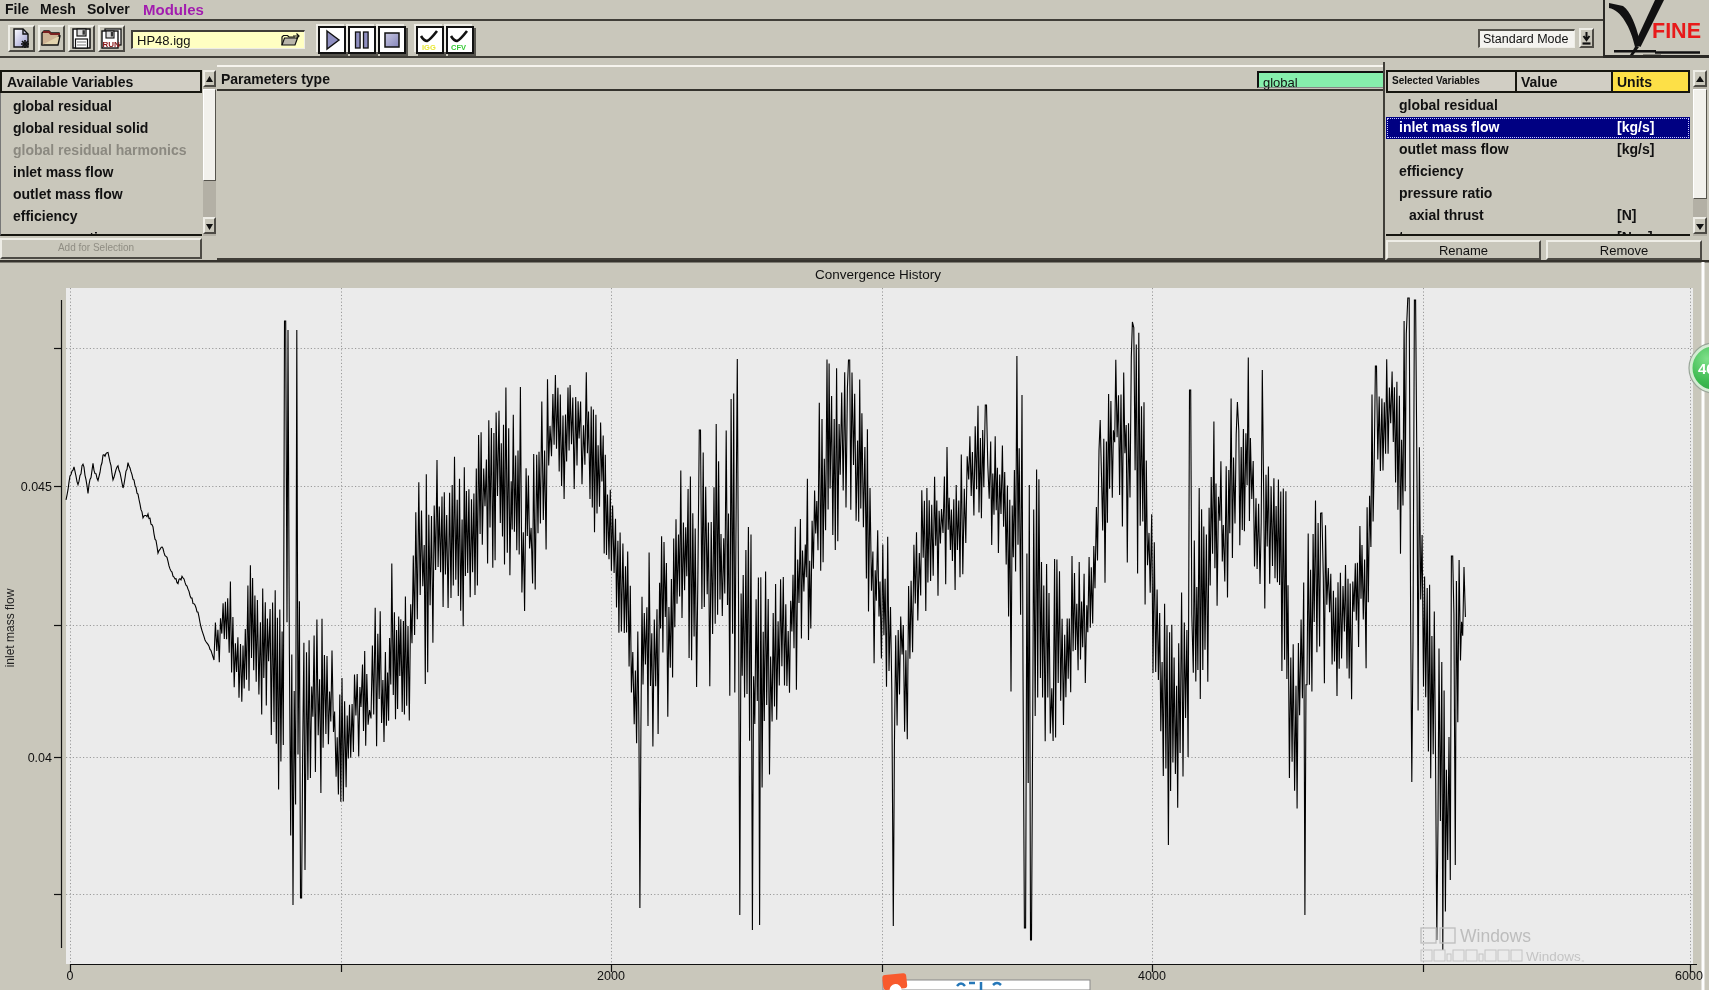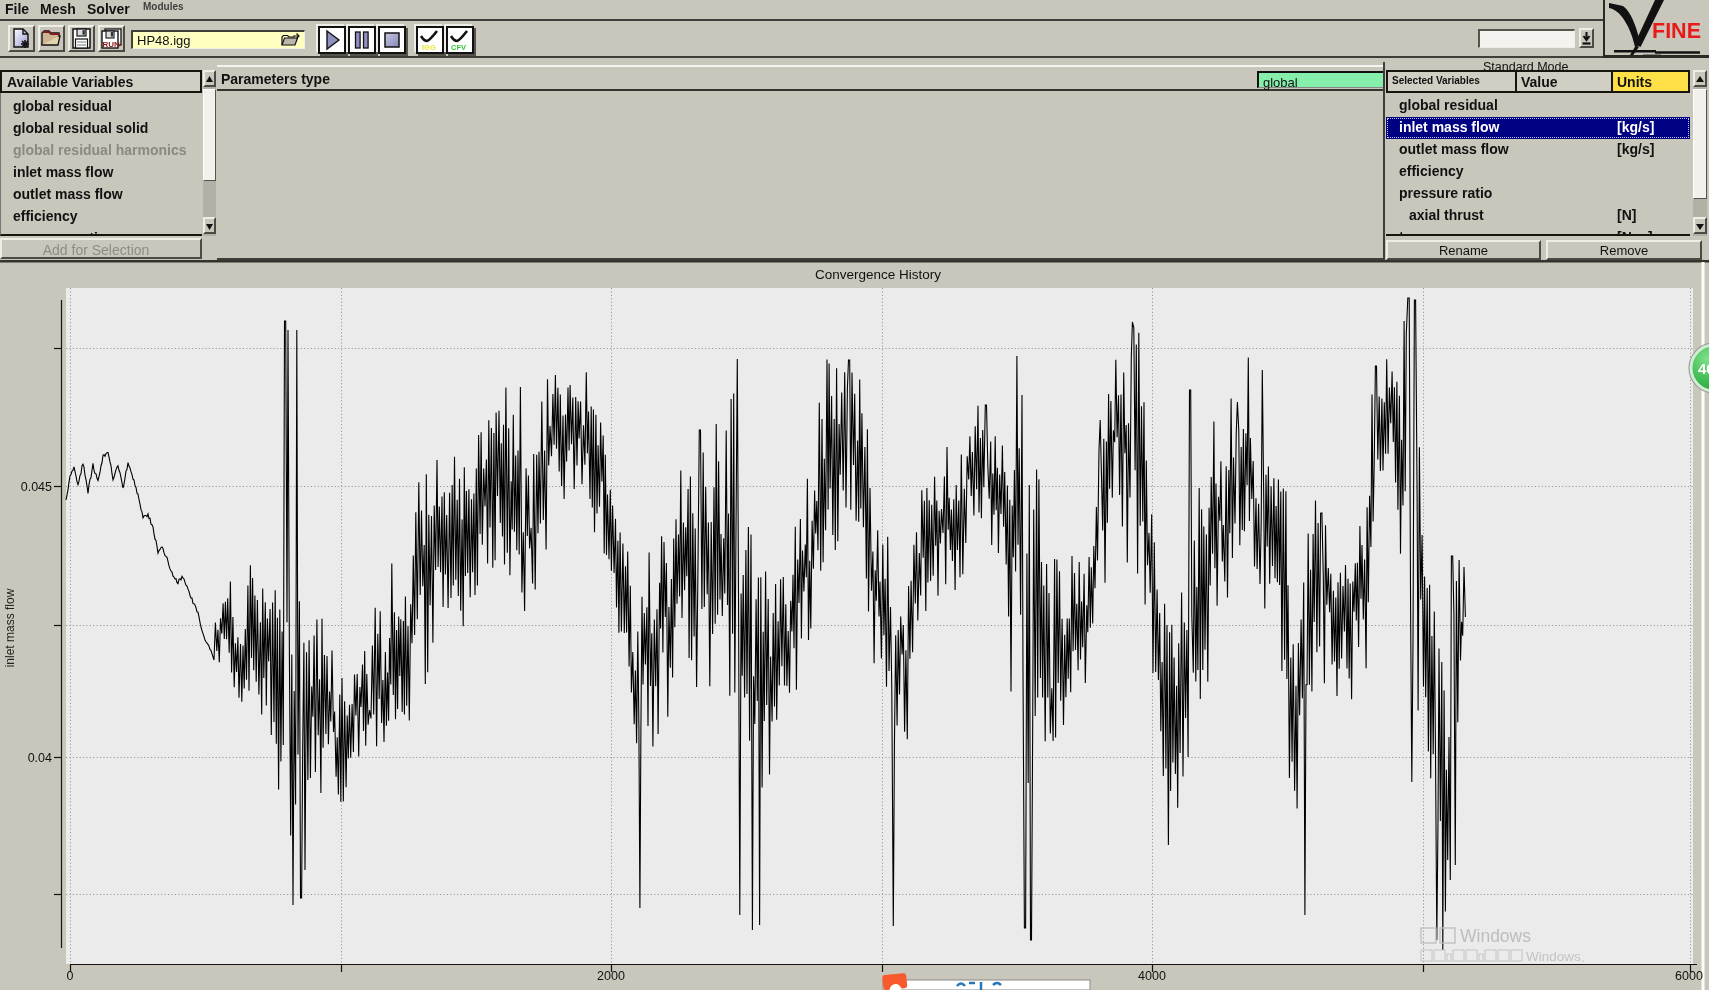--- a/index.html
+++ b/index.html
@@ -9,21 +9,21 @@
 .btn3d{background:#c9c7bb;border-top:2px solid #eeede6;border-left:2px solid #eeede6;
  border-right:2px solid #4c4a44;border-bottom:2px solid #4c4a44;}
 .iconbtn{width:28px;height:28px;background:#fff;border:2px solid #111;
  box-shadow:-2px -2px 0 #eeede6, 2px 2px 0 #55534c;}
 </style></head>
 <body>
 
 <div class="abs b" style="left:5px;top:1px;font-size:14px;color:#111;">File</div>
 <div class="abs b" style="left:40px;top:1px;font-size:14px;color:#111;">Mesh</div>
 <div class="abs b" style="left:87px;top:1px;font-size:14px;color:#111;">Solver</div>
-<div class="abs b" style="left:143px;top:1px;font-size:10px;color:#404040;">Modules</div>
+<div class="abs b" style="left:143px;top:1px;font-size:15px;color:#a21caf;">Modules</div>
 <div class="abs" style="left:0;top:19px;width:1604px;height:2px;background:#403e38;"></div>
 
 <div class="abs" style="left:8px;top:25px;width:27px;height:27px;">
  <div class="btn3d abs" style="width:27px;height:27px;">
   <svg width="23" height="23" style="position:absolute;left:0px;top:0px;">
    <defs>
           <linearGradient id="pg" x1="0" y1="0" x2="1" y2="1">
      <stop offset="0" stop-color="#fdfdff"></stop>
             <stop offset="1" stop-color="#9a9ace"></stop>
           </linearGradient>
@@ -112,21 +112,21 @@
 </div>
 <div class="abs iconbtn" style="left:446px;top:26px;">
  <svg width="24" height="24">
       <path d="M3 8 Q6 13 9 13 Q12 12 19 3" fill="none" stroke="#111" stroke-width="2.6"></path>
  <text x="3" y="22" font-size="7.5" font-weight="bold" fill="#35c935" font-family="Liberation Sans">CFV</text>
     </svg>
 </div>
 
 <div class="abs" style="left:1478px;top:29px;width:97px;height:19px;background:#f4f3ef;
  border-top:2px solid #55534c;border-left:2px solid #55534c;border-right:1px solid #eeede6;border-bottom:1px solid #eeede6;">
- <div class="abs" style="left:3px;top:1px;font-size:12.5px;color:#111;margin-top:28px;">Standard Mode</div>
+ <div class="abs" style="left:3px;top:1px;font-size:12.5px;color:#111;">Standard Mode</div>
 </div>
 <div class="abs btn3d" style="left:1579px;top:28px;width:15px;height:20px;">
  <svg width="11" height="16">
       <path d="M5.5 2 v7 M2.5 6 l3 4 3 -4" stroke="#111" stroke-width="2" fill="none"></path>
  <line x1="1.5" y1="13.5" x2="9.5" y2="13.5" stroke="#111" stroke-width="2.2"></line>
     </svg>
 </div>
 
 <div class="abs" style="left:0;top:56px;width:1604px;height:2px;background:#403e38;"></div>
 
@@ -157,21 +157,21 @@
         <path d="M4.5 3 L8 9 H1 Z" fill="#111"></path>
       </svg></div>
  <div class="abs" style="left:0;top:19px;width:13px;height:92px;background:#f2f1ec;border:1px solid #55534c;border-top-color:#fff;border-left-color:#fff;"></div>
  <div class="abs btn3d" style="left:0;top:147px;width:13px;height:17px;">
   <svg width="9" height="13">
         <path d="M4.5 10 L1 4 H8 Z" fill="#111"></path>
       </svg></div>
 </div>
 
 <div class="abs btn3d" style="left:0px;top:238px;width:202px;height:21px;">
- <div class="abs" style="width:188px;text-align:center;top:2px;font-size:14px;color:#8f8d83;">Add for Selection</div>
+ <div class="abs" style="width:188px;text-align:center;top:2px;font-size:10px;color:#8f8d83;">Add for Selection</div>
 </div>
 
 <div class="abs" style="left:217px;top:65px;width:1166px;height:26px;background:#c9c7bb;border-top:2px solid #f6f4ee;border-bottom:2px solid #35332d;">
  <div class="abs b" style="left:4px;top:4px;font-size:14px;color:#111;">Parameters type</div>
 </div>
 <div class="abs" style="left:1257px;top:71px;width:126px;height:17px;background:#86efac;border-top:2px solid #111;border-left:2px solid #111;border-bottom:1px solid #888;">
  <div class="abs" style="left:4px;top:2px;font-size:13px;color:#111;">global</div>
 </div>
 <div class="abs" style="left:217px;top:258px;width:1166px;height:2px;background:#403e38;"></div>
 <div class="abs" style="left:1383px;top:62px;width:2px;height:198px;background:#403e38;"></div>

